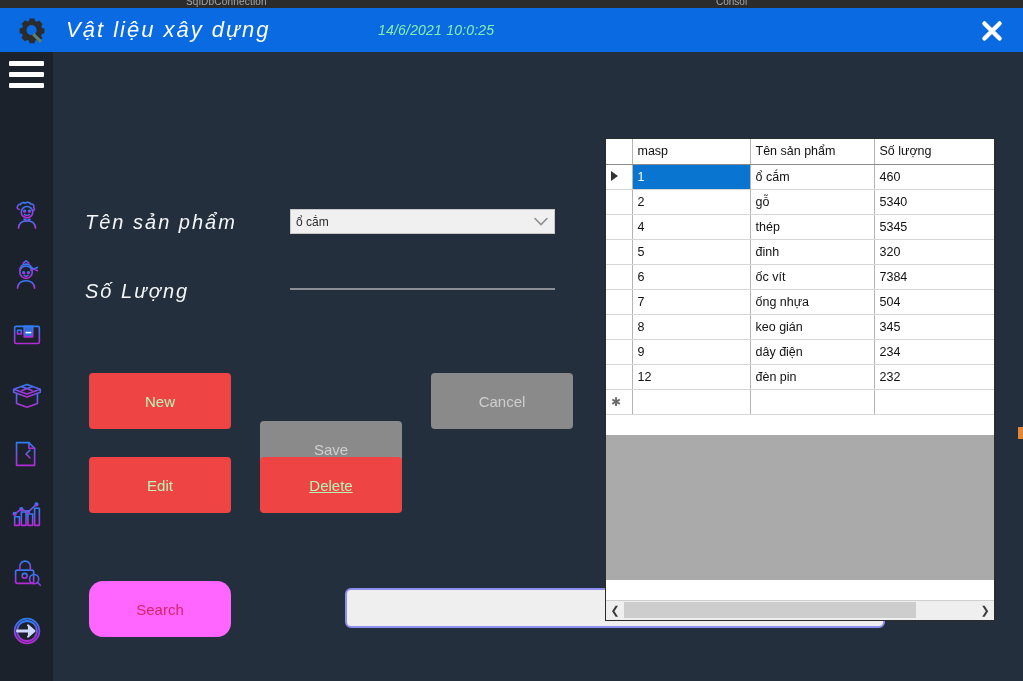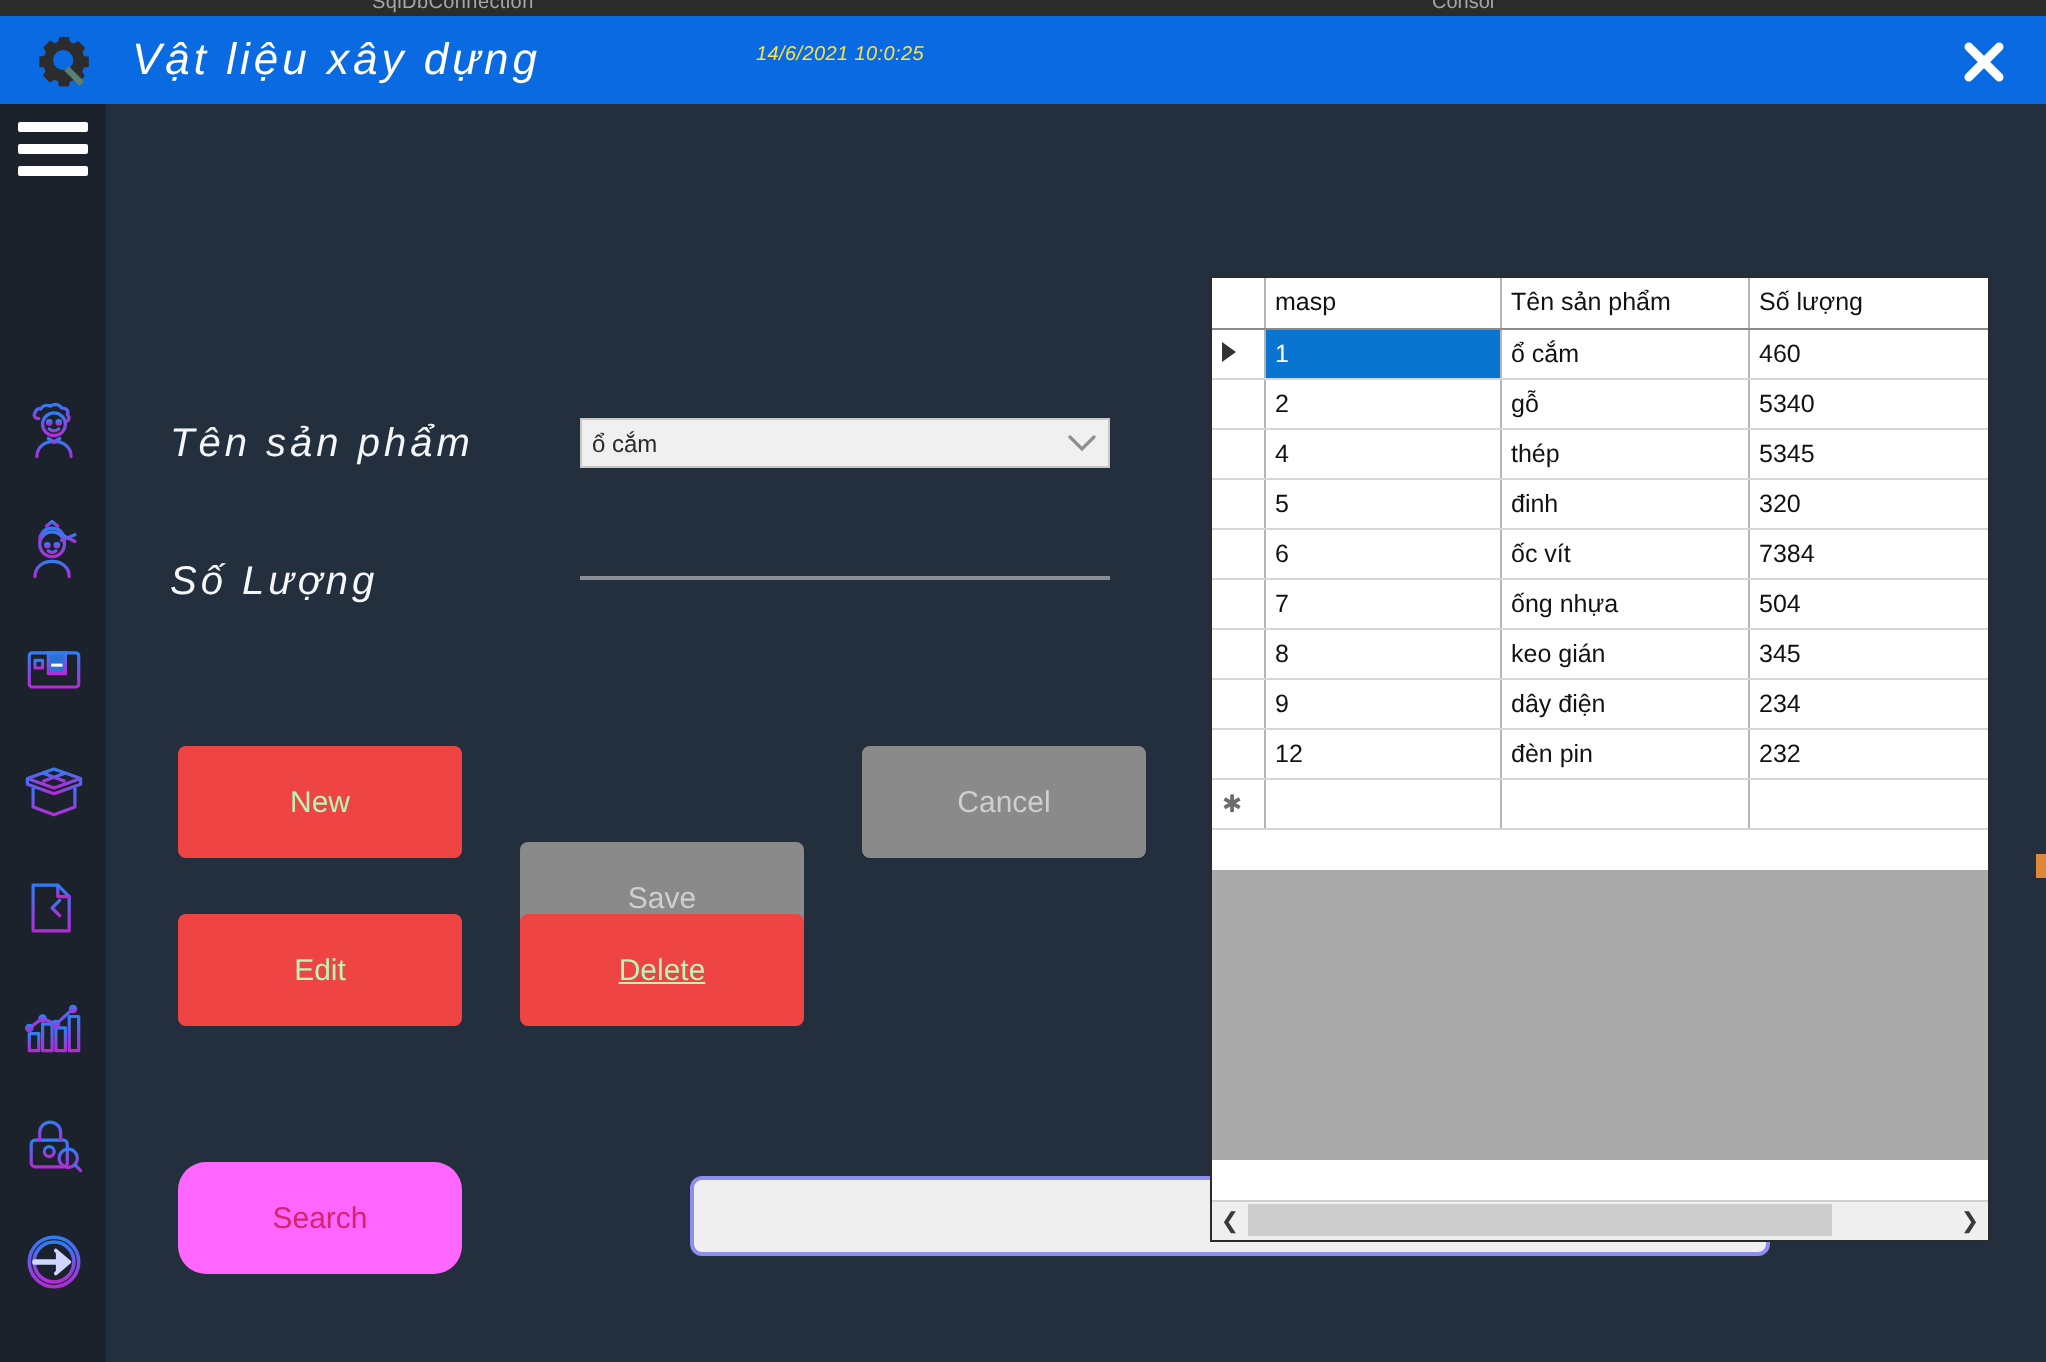--- a/index.html
+++ b/index.html
@@ -42,21 +42,21 @@
     position: absolute; left: 18px; top: 8px;
     width: 30px; height: 30px;
   }
   .tb-title {
     position: absolute; left: 66px; top: 9px;
     font-size: 22px; font-style: italic; color: #ffffff;
     letter-spacing: 2px; white-space: nowrap;
   }
   .tb-time {
     position: absolute; left: 378px; top: 14px;
-    font-size: 10px; font-style: italic; color: #fde047;
+    font-size: 14px; font-style: italic; color: #86efac;
     letter-spacing: .2px; white-space: nowrap;
   }
   .tb-close {
     position: absolute; right: 18px; top: 10px;
     width: 26px; height: 26px; cursor: pointer;
   }
 
   
   .sidebar {
     position: absolute; left: 0; top: 52px; width: 53px; height: 629px;

